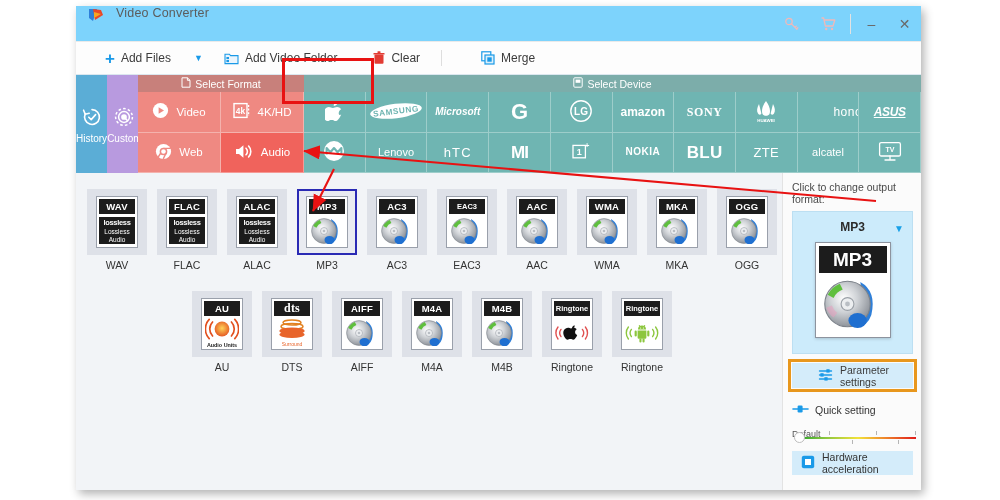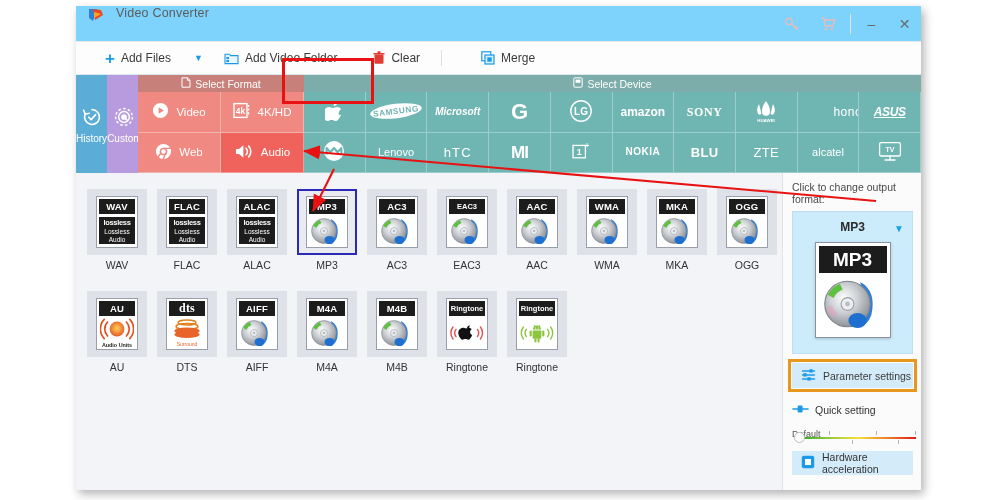--- a/index.html
+++ b/index.html
@@ -169,21 +169,21 @@
     box-shadow: 0 1px 3px rgba(0,0,0,.18);
   }
   .big-icon-top {
     height: 27px; background:#1c1c1c; color:#fff; font-size:19px; font-weight:bold;
     display:flex; align-items:center; justify-content:center;
   }
   .big-icon-body { flex:1; display:flex; align-items:center; justify-content:center; }
 
   .param-btn {
     margin-top: 9px; height: 25px; background: #d4ecfa;
-    display: flex; align-items: center; gap: 7px; padding-left: 9px;
+    display: flex; align-items: center; gap: 7px; padding-left: 26px;
     font-size: 10.5px; color: #3b3b3b;
     outline: 3px solid #e8971d; outline-offset: 1px;
   }
   .quick-row {
     margin-top: 16px; display:flex; align-items:center; gap: 6px;
     font-size: 10.5px; color: #333;
   }
   .slider-wrap { margin-top: 11px; position: relative; height: 22px; }
   .slider-track {
     position:absolute; left: 8px; top: 8px; width: 116px; height: 2px;
@@ -455,21 +455,21 @@
                   <rect x="2" y="4.4" width="12.4" height="12.4" fill="none" stroke="#fff" stroke-width="1.3"></rect>
                   <text x="8.2" y="14" font-size="9" fill="#fff" text-anchor="middle" font-family="Liberation Sans, sans-serif">1</text>
                   <text x="16" y="6.6" font-size="8" fill="#fff" text-anchor="middle" font-family="Liberation Sans, sans-serif">+</text>
                 </svg>
               </span>
             </div>
             <div class="dev-cell">
               <span class="brand" style="font-size:10px;letter-spacing:.5px;">NOKIA</span>
             </div>
             <div class="dev-cell">
-              <span class="brand" style="font-size:13px;letter-spacing:.3px;">BLU</span>
+              <span class="brand" style="font-size:17px;letter-spacing:.3px;">BLU</span>
             </div>
             <div class="dev-cell">
               <span class="brand" style="font-size:13px;font-weight:normal;letter-spacing:.3px;">ZTE</span>
             </div>
             <div class="dev-cell">
               <span class="brand" style="font-size:11px;font-weight:normal;">alcatel</span>
             </div>
             <div class="dev-cell">
               <span>
                 <svg width="24" height="21" viewBox="0 0 24 21">
@@ -681,21 +681,21 @@
                   <circle cx="15" cy="16" r="1.3" fill="#b9bec4"></circle>
                   <ellipse cx="20.5" cy="25" rx="5" ry="4.1" fill="#1f6fd0"></ellipse>
                 </svg>
               </div>
             </div>
           </div>
           <div class="tile-label">OGG</div>
         </div>
       </div>
 
-      <div class="grid-row" style="margin-top:10px;">
+      <div class="grid-row" style="margin-top:10px;justify-content:center;">
 
         <div class="tile">
           <div class="tile-box">
             <div class="ficon">
               <div class="ficon-top">AU</div>
               <div class="ficon-body" style="flex-direction:column;">
                 <svg width="34" height="24" viewBox="0 0 34 24">
                   <defs>
                     <radialGradient id="aug" cx="50%" cy="45%" r="60%">
                       <stop offset="0%" stop-color="#ffd35a"></stop>

